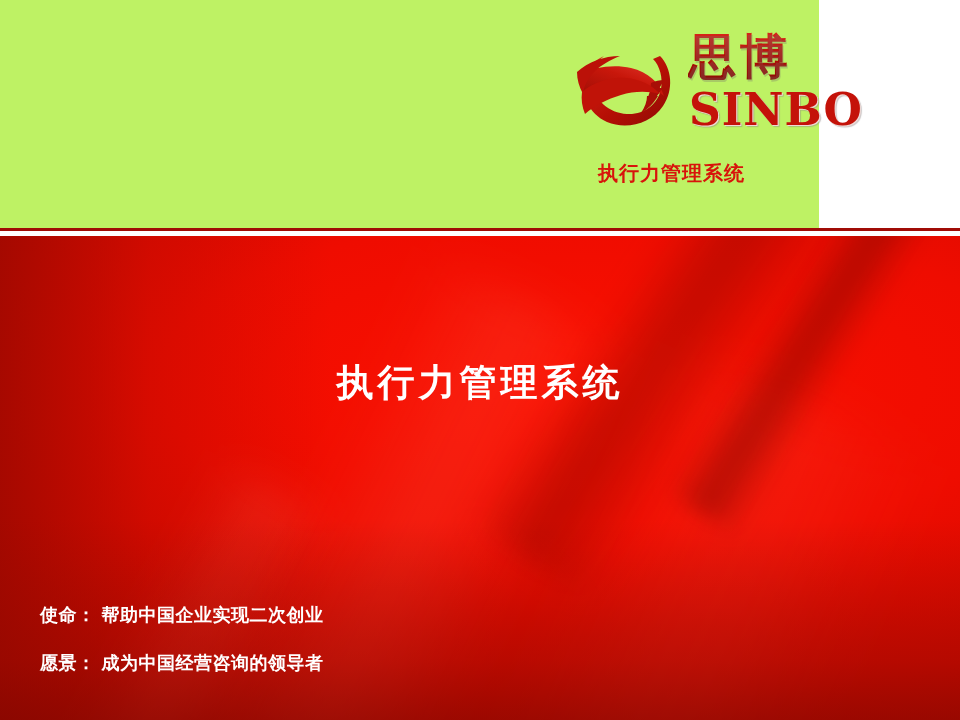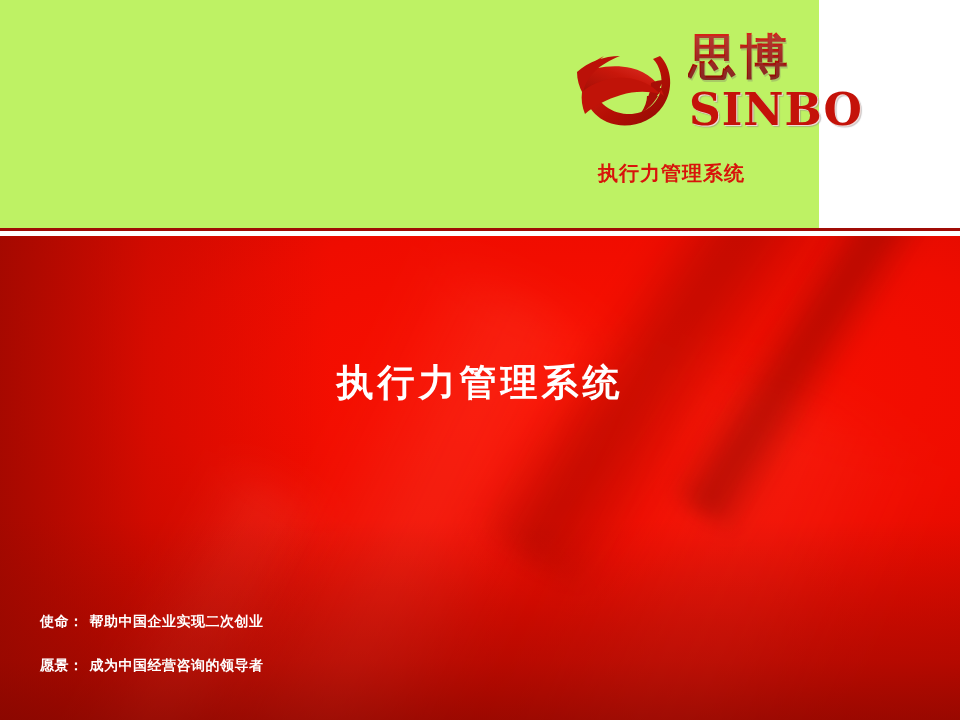--- a/index.html
+++ b/index.html
@@ -203,21 +203,21 @@
   }
 
   .statements {
     position: absolute;
     left: 40px;
     bottom: 48px;
     width: 600px;
   }
   .statement {
     font-family: "DejaVu Sans", "Liberation Sans", sans-serif;
-    font-size: 14px;
+    font-size: 18px;
     font-weight: bold;
     color: #ffffff;
     line-height: 1;
     letter-spacing: 0.5px;
     white-space: nowrap;
   }
   .statement + .statement { margin-top: 30px; }
   .st-label { margin-right: 6px; }
 </style>
 </head>

